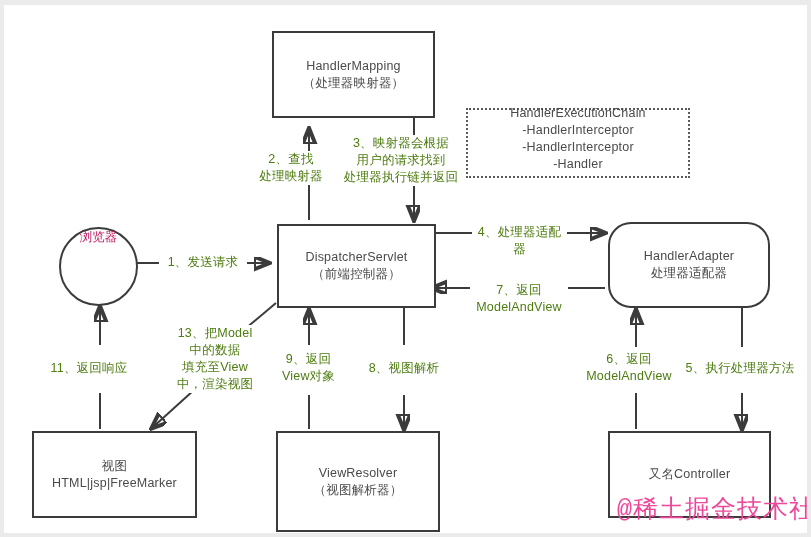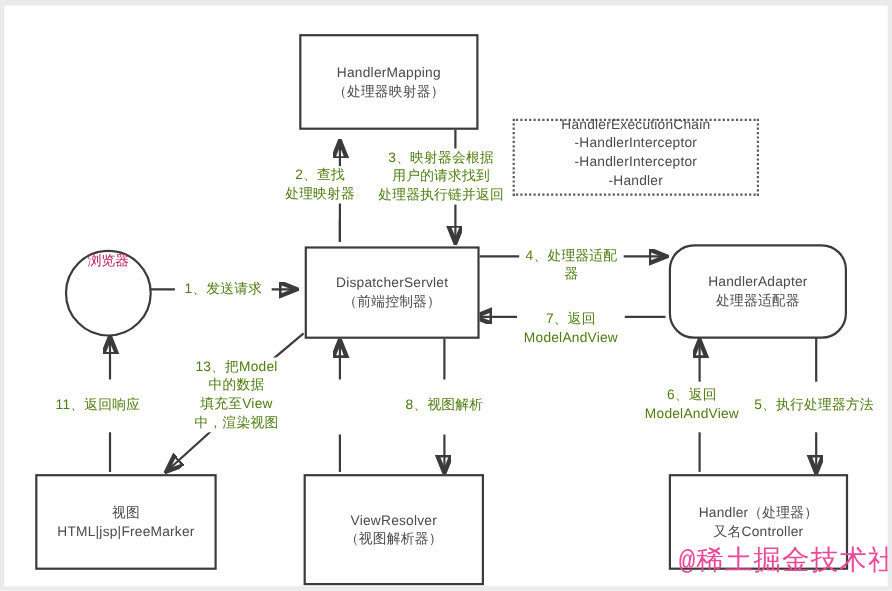--- a/index.html
+++ b/index.html
@@ -153,21 +153,20 @@
     <div>视图</div>
     <div class="l2">HTML|jsp|FreeMarker</div>
   </div>
 
   <div class="node" style="left:272px;top:426px;width:164px;height:101px;">
     <div>ViewResolver</div>
     <div class="l2">（视图解析器）</div>
   </div>
 
   <div class="node" style="left:604px;top:426px;width:163px;height:87px;">
-    <div>Handler（处理器）</div>
     <div class="l2">又名Controller</div>
   </div>
 
   <div class="lbl" style="left:155px;top:249px;width:88px;">1、发送请求</div>
 
   <div class="lbl" style="left:247px;top:146px;width:80px;">2、查找
 处理映射器</div>
 
   <div class="lbl" style="left:337px;top:130px;width:120px;">3、映射器会根据
 用户的请求找到
@@ -178,20 +177,22 @@
   <div class="lbl" style="left:681px;top:355px;width:110px;">5、执行处理器方法</div>
 
   <div class="lbl" style="left:570px;top:346px;width:110px;">6、返回
 ModelAndView</div>
 
   <div class="lbl" style="left:466px;top:265px;width:98px;margin-top:12px;">7、返回
 ModelAndView</div>
 
   <div class="lbl" style="left:355px;top:355px;width:90px;">8、视图解析</div>
 
+  <div class="lbl" style="left:257px;top:346px;width:95px;">9、返回
+View对象</div>
 
   <div class="lbl" style="left:165px;top:320px;width:92px;">13、把Model
 中的数据
 填充至View
 中，渲染视图</div>
 
   <div class="lbl" style="left:40px;top:355px;width:90px;">11、返回响应</div>
 
   <div class="watermark" style="left:613px;top:487px;">@稀土掘金技术社区</div>
 

